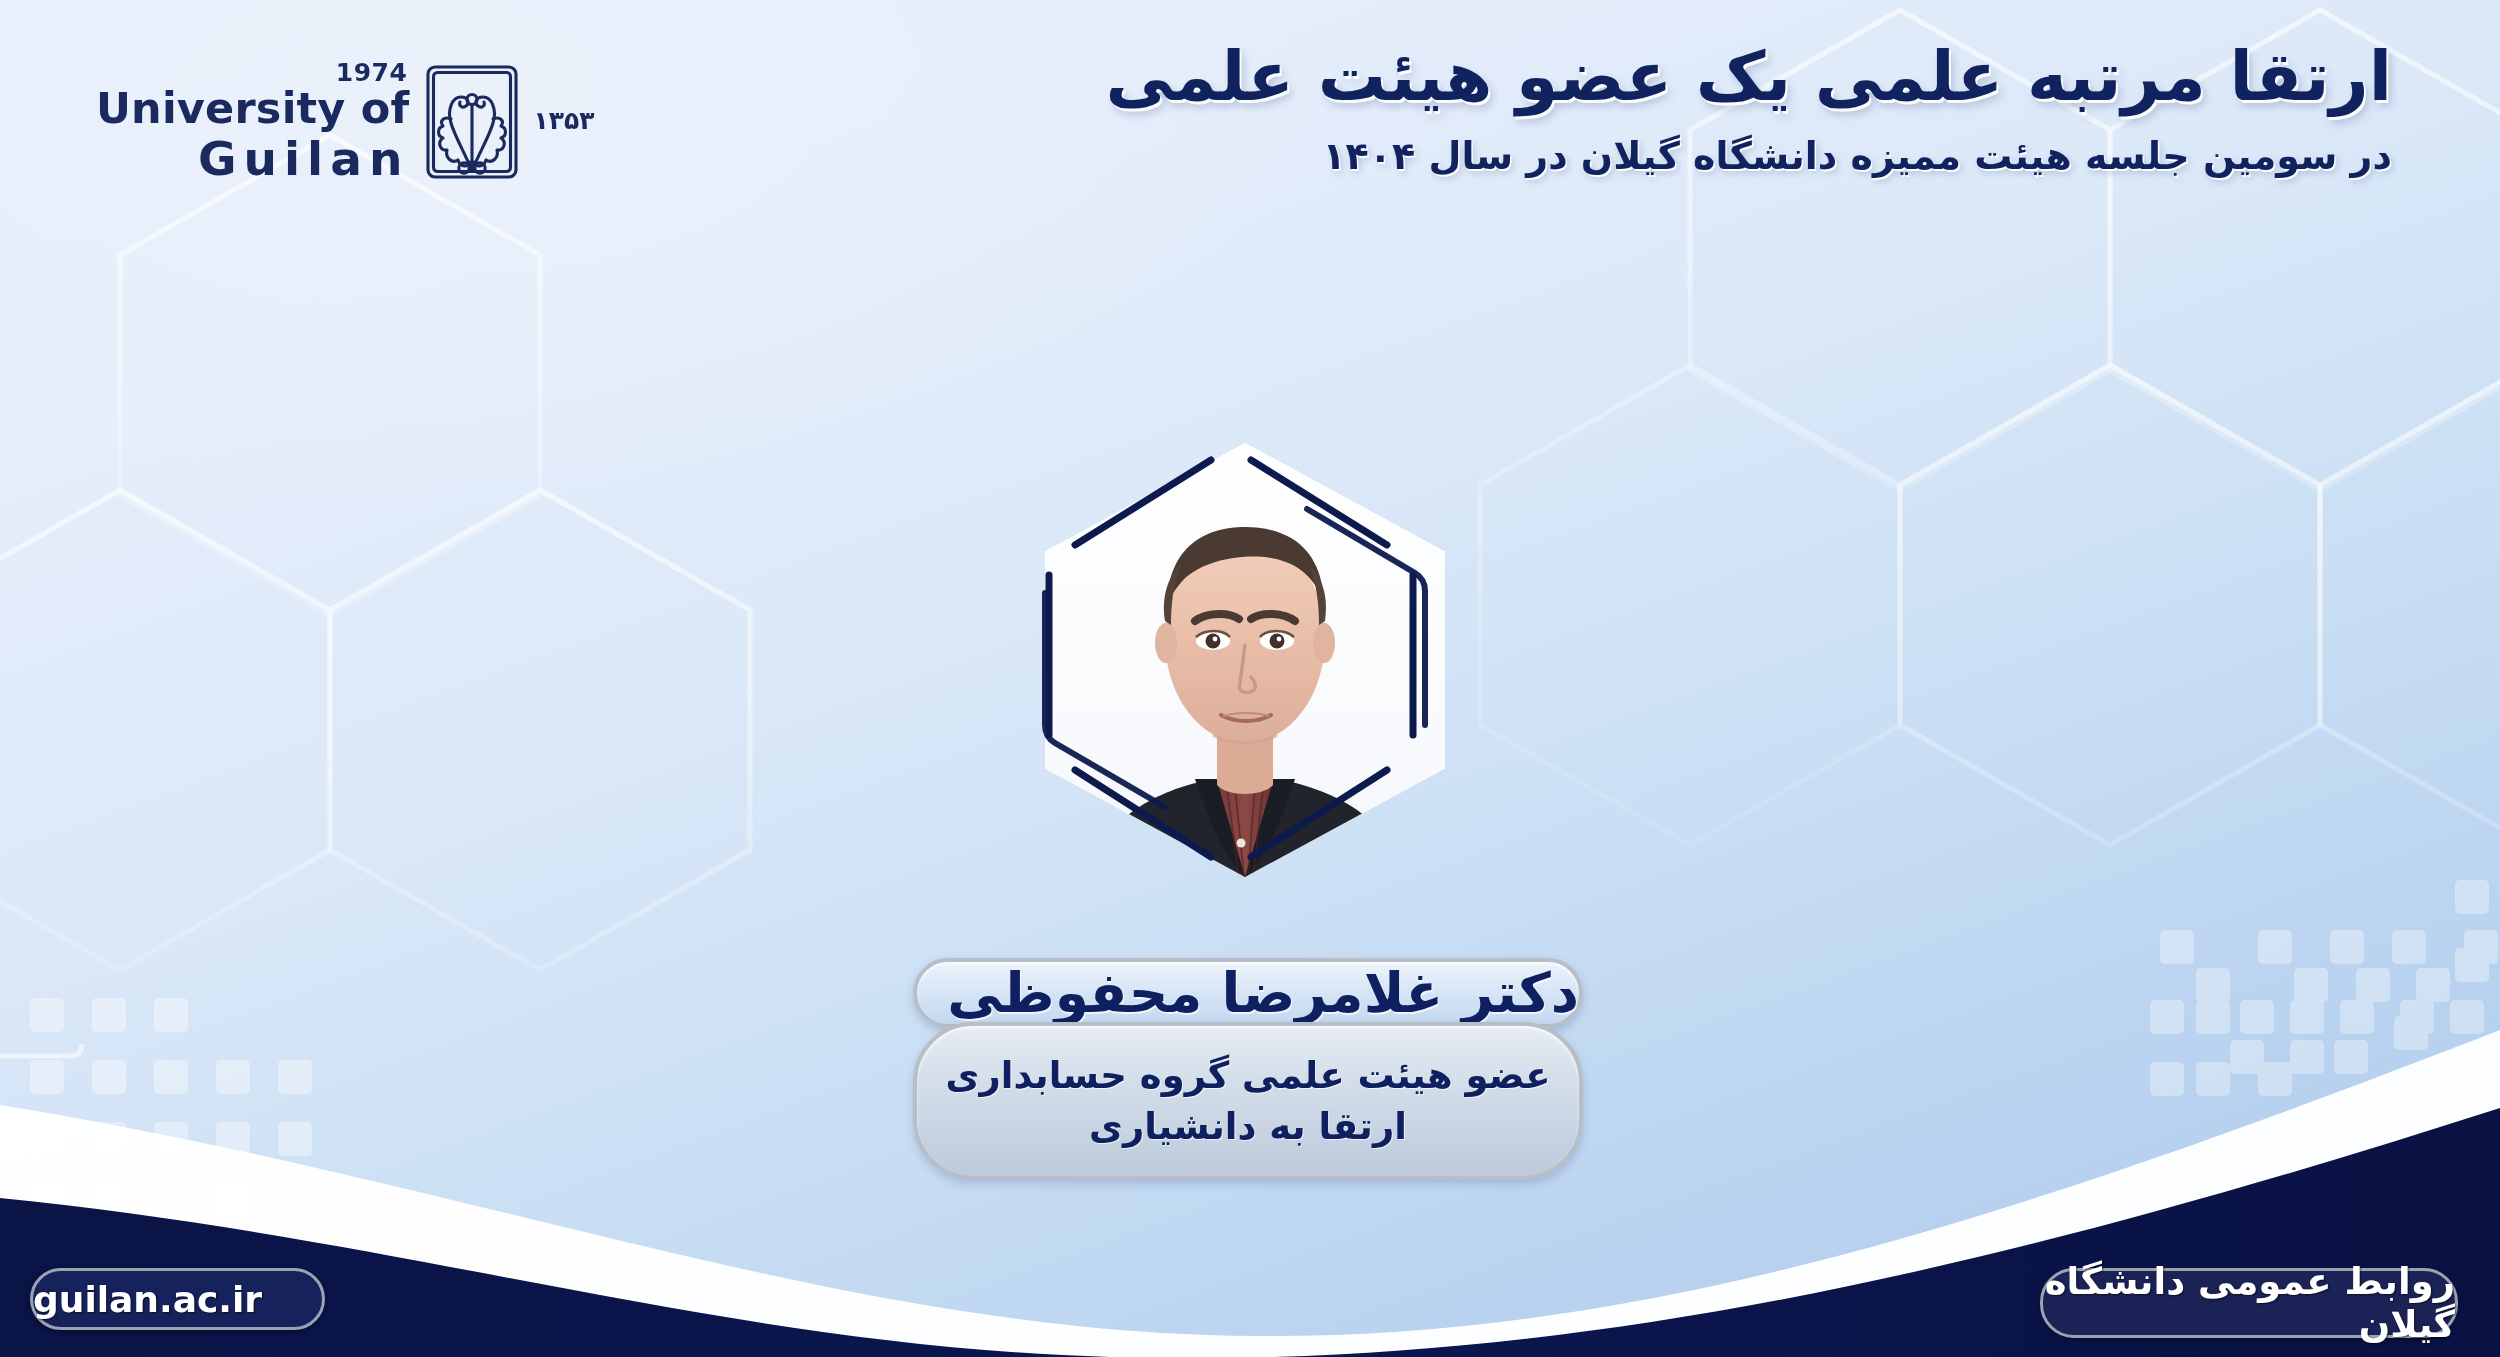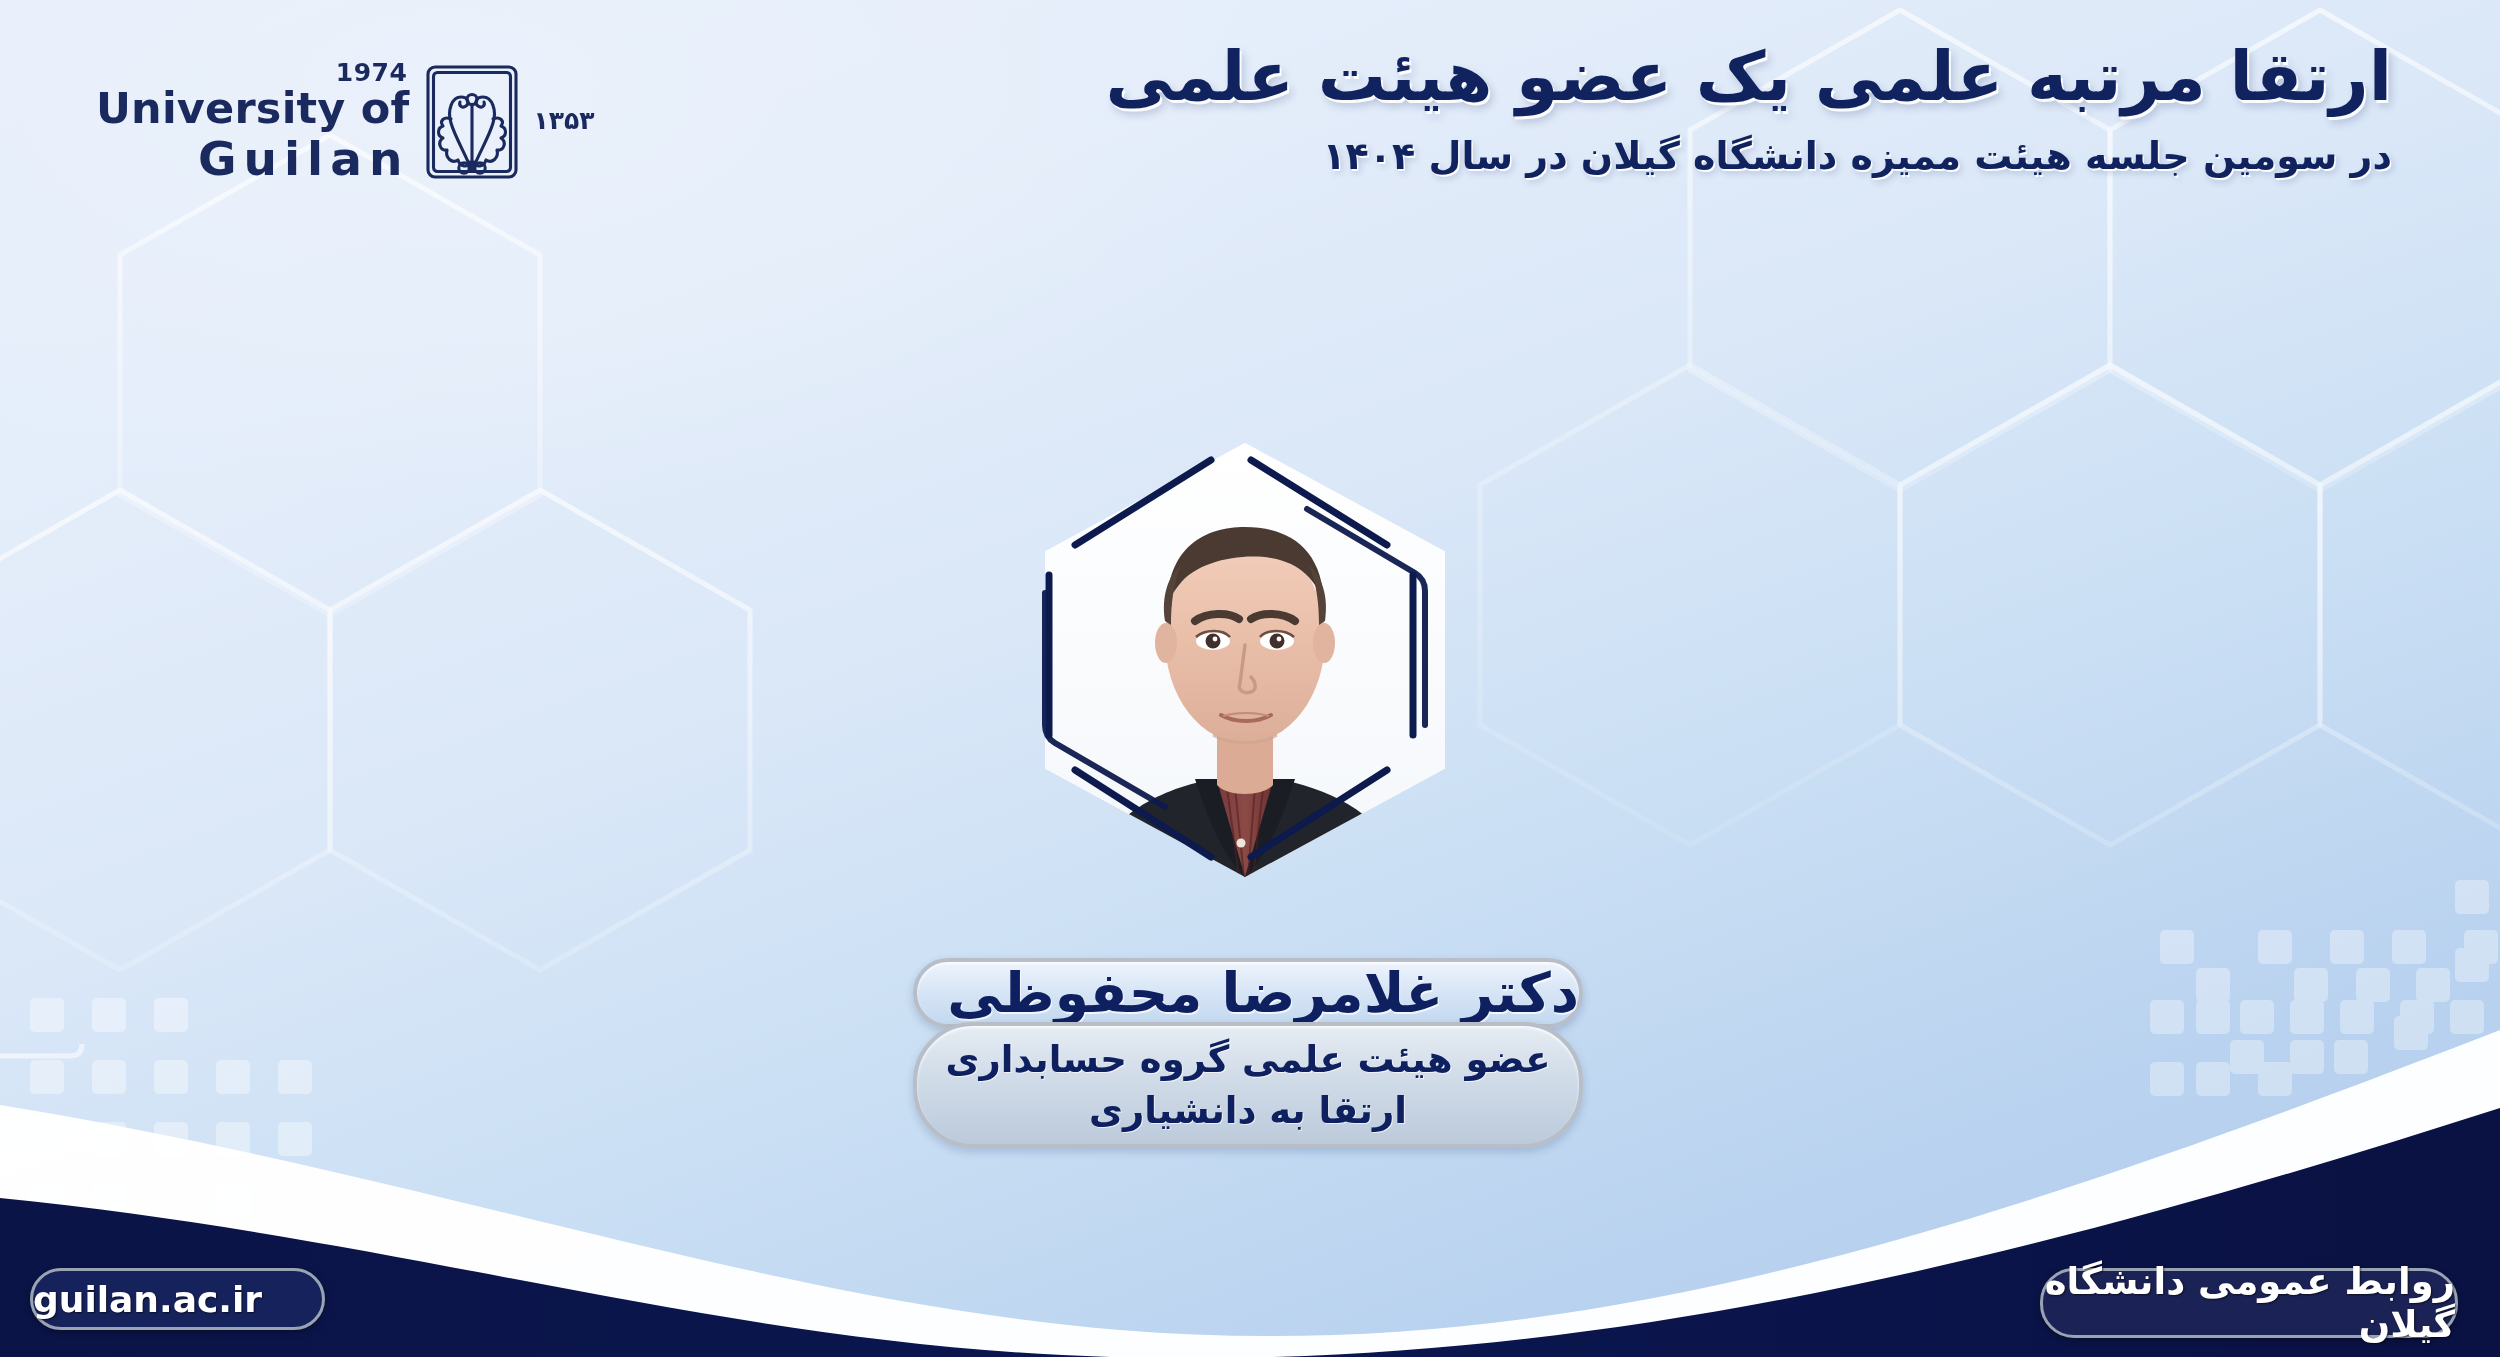--- a/index.html
+++ b/index.html
@@ -94,21 +94,21 @@
     box-shadow:0 4px 9px rgba(40,60,110,.22), inset 0 2px 3px rgba(255,255,255,.85);
     display:flex; align-items:center; justify-content:flex-end;margin-top:40px;
   }
   .name-text {
     direction:rtl; font-size:55px; font-weight:700; color:#0f2060;
     line-height:1; letter-spacing:0px;
     text-shadow:1px 1.5px 0 rgba(255,255,255,.7);
   }
   .desc-pill {
     position:absolute; left:913px; top:1022px;
-    width:670px; height:126px;
+    width:670px; height:158px;
     border-radius:60px;
     background:linear-gradient(180deg,#e6ecf3 0%,#d2dde9 40%,#bccadb 100%);
     border:4px solid #b7bec8;
     box-shadow:0 4px 9px rgba(40,60,110,.2), inset 0 2px 3px rgba(255,255,255,.8);
     display:flex; flex-direction:column; align-items:center; justify-content:center;
     gap:4px;
   }
   .desc-line {
     direction:rtl; font-size:37px; font-weight:700; color:#0f2060;
     line-height:1.28; text-shadow:1px 1px 0 rgba(255,255,255,.65);

